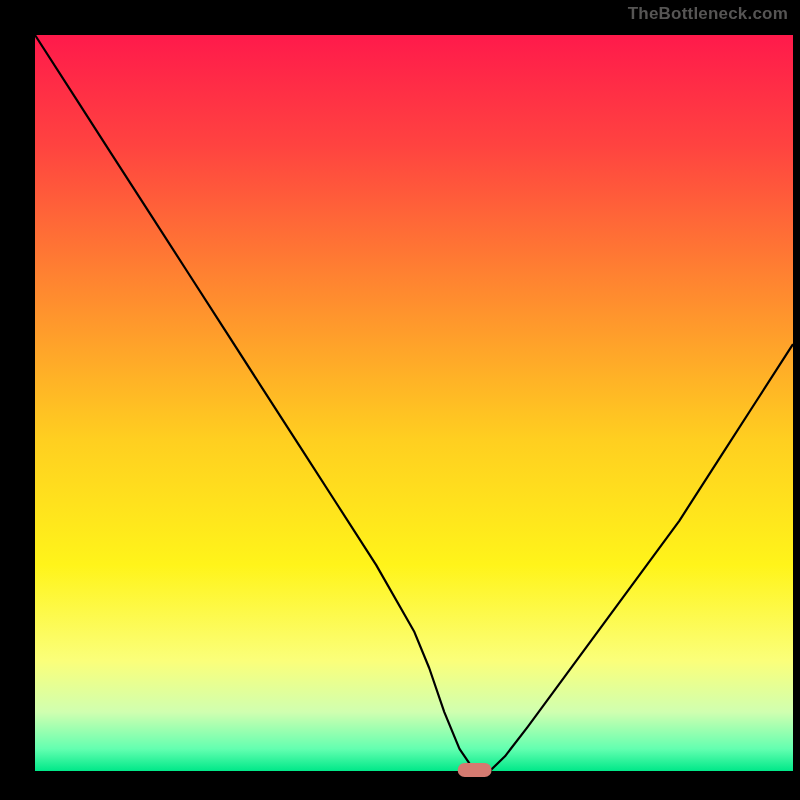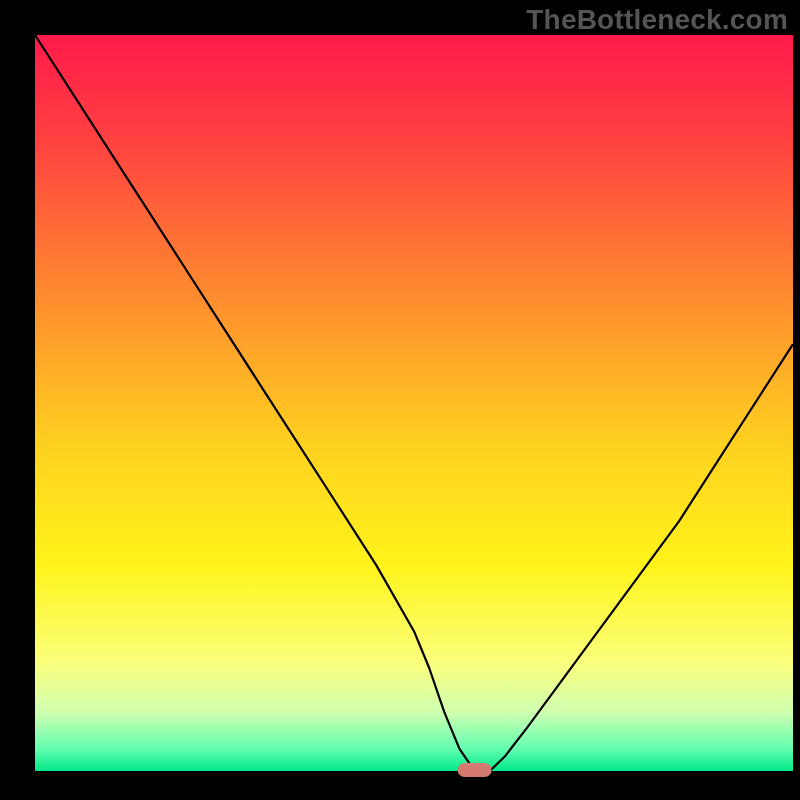--- a/index.html
+++ b/index.html
@@ -14,21 +14,21 @@
     position: relative;
     width: 800px;
     height: 800px;
     background: #000;
   }
   .watermark {
     position: absolute;
     top: 4px;
     right: 12px;
     font-family: Arial, Helvetica, sans-serif;
-    font-size: 28px;
+    font-size: 17px;
     font-weight: 600;
     color: #565554;
     letter-spacing: 0.2px;
     z-index: 3;
   }
   svg {
     position: absolute;
     top: 0;
     left: 0;
   }

